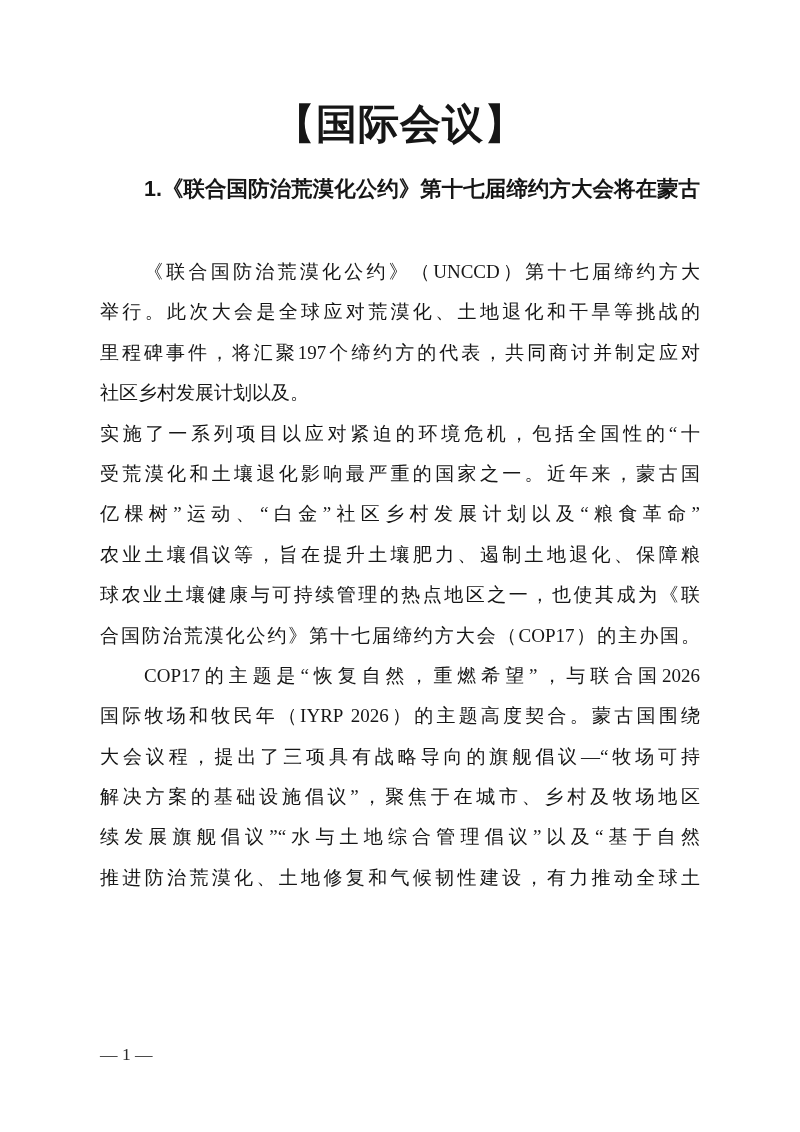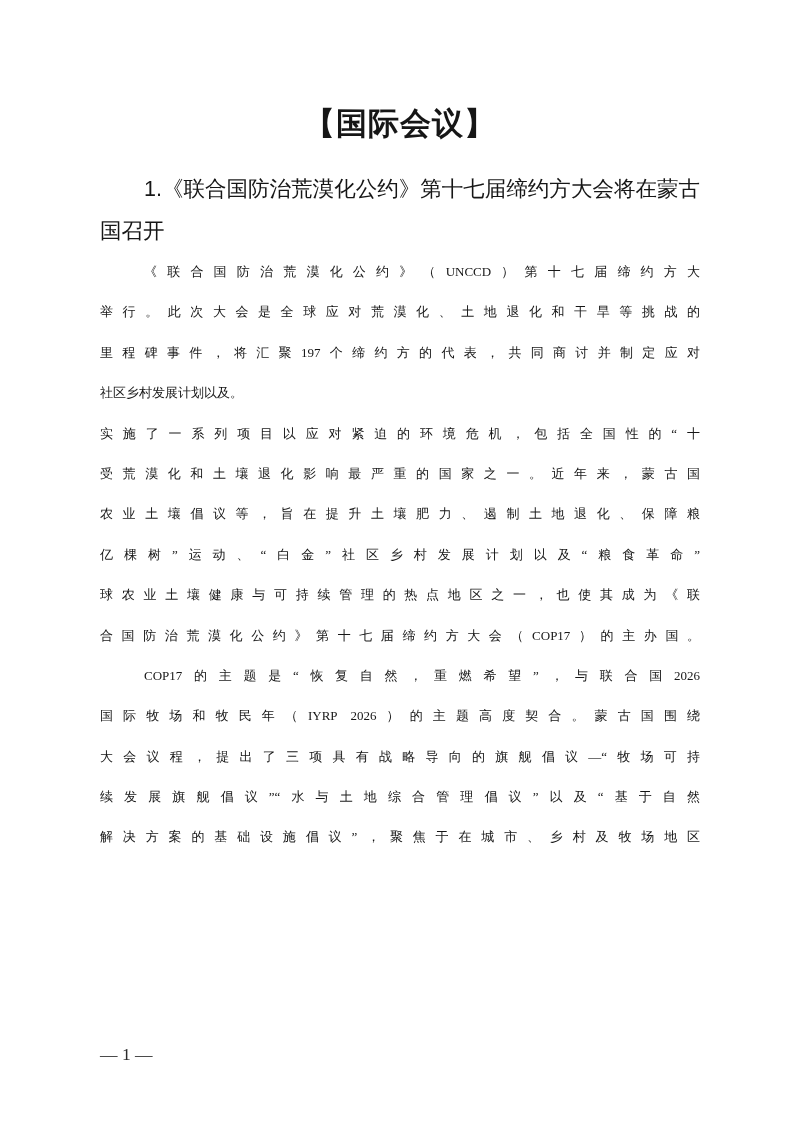--- a/index.html
+++ b/index.html
@@ -13,48 +13,48 @@
     overflow: hidden;
   }
   .doc-title {
     position: absolute;
     top: 100px;
     left: 0;
     right: 0;
     height: 48px;
     line-height: 48px;
     text-align: center;
-    font-size: 31px;
+    font-size: 41px;
     font-weight: 700;
     letter-spacing: 1px;
     font-family: "Liberation Serif", serif;
   }
   .heading {
     position: absolute;
     top: 168px;
     left: 100px;
     width: 600px;
     font-family: "Liberation Sans", sans-serif;
-    font-weight: 400;
+    font-weight: 700;
   }
   .heading .line {
     height: 42px;
     line-height: 42px;
     font-size: 21.5px;
   }
   .body-text {
     position: absolute;
     top: 252px;
     left: 100px;
     width: 600px;
   }
   .line {
     height: 40.4px;
     line-height: 40.4px;
-    font-size: 13px;
+    font-size: 19px;
     text-align: justify;
     text-align-last: justify;
     overflow: hidden;
   }
   .line.indent { padding-left: 44px; }
   .line.last { text-align-last: left; }
   .footer {
     position: absolute;
     top: 1042px;
     left: 100px;
@@ -66,41 +66,41 @@
 </style>
 </head>
 <body>
 
 <div class="page">
 
   <h1 class="doc-title">【国际会议】</h1>
 
   <div class="heading">
     <div class="line indent">1.《联合国防治荒漠化公约》第十七届缔约方大会将在蒙古</div>
-    <div class="line last">国召开</div>
   </div>
 
   <div class="body-text">
 
     <div class="line indent">《联合国防治荒漠化公约》（UNCCD）第十七届缔约方大</div>
     <div class="line">举行。此次大会是全球应对荒漠化、土地退化和干旱等挑战的</div>
     <div class="line">里程碑事件，将汇聚197个缔约方的代表，共同商讨并制定应对</div>
     <div class="line last">社区乡村发展计划以及。</div>
 
     <div class="line">实施了一系列项目以应对紧迫的环境危机，包括全国性的“十</div>
     <div class="line">受荒漠化和土壤退化影响最严重的国家之一。近年来，蒙古国</div>
+    <div class="line">亿棵树”运动、“白金”社区乡村发展计划以及“粮食革命”</div>
     <div class="line">农业土壤倡议等，旨在提升土壤肥力、遏制土地退化、保障粮</div>
-    <div class="line">亿棵树”运动、“白金”社区乡村发展计划以及“粮食革命”</div>
     <div class="line">球农业土壤健康与可持续管理的热点地区之一，也使其成为《联</div>
     <div class="line">合国防治荒漠化公约》第十七届缔约方大会（COP17）的主办国。</div>
 
     <div class="line indent">COP17的主题是“恢复自然，重燃希望”，与联合国2026</div>
     <div class="line">国际牧场和牧民年（IYRP 2026）的主题高度契合。蒙古国围绕</div>
     <div class="line">大会议程，提出了三项具有战略导向的旗舰倡议—“牧场可持</div>
+    <div class="line">解决方案的基础设施倡议”，聚焦于在城市、乡村及牧场地区</div>
     <div class="line">续发展旗舰倡议”“水与土地综合管理倡议”以及“基于自然</div>
-    <div class="line">解决方案的基础设施倡议”，聚焦于在城市、乡村及牧场地区</div>
+    <div class="line">推进防治荒漠化、土地修复和气候韧性建设，有力推动全球土</div>
   </div>
 
   <div class="footer">
     <span>— 1 —</span>
   </div>
 
 </div>
 
 </body></html>

